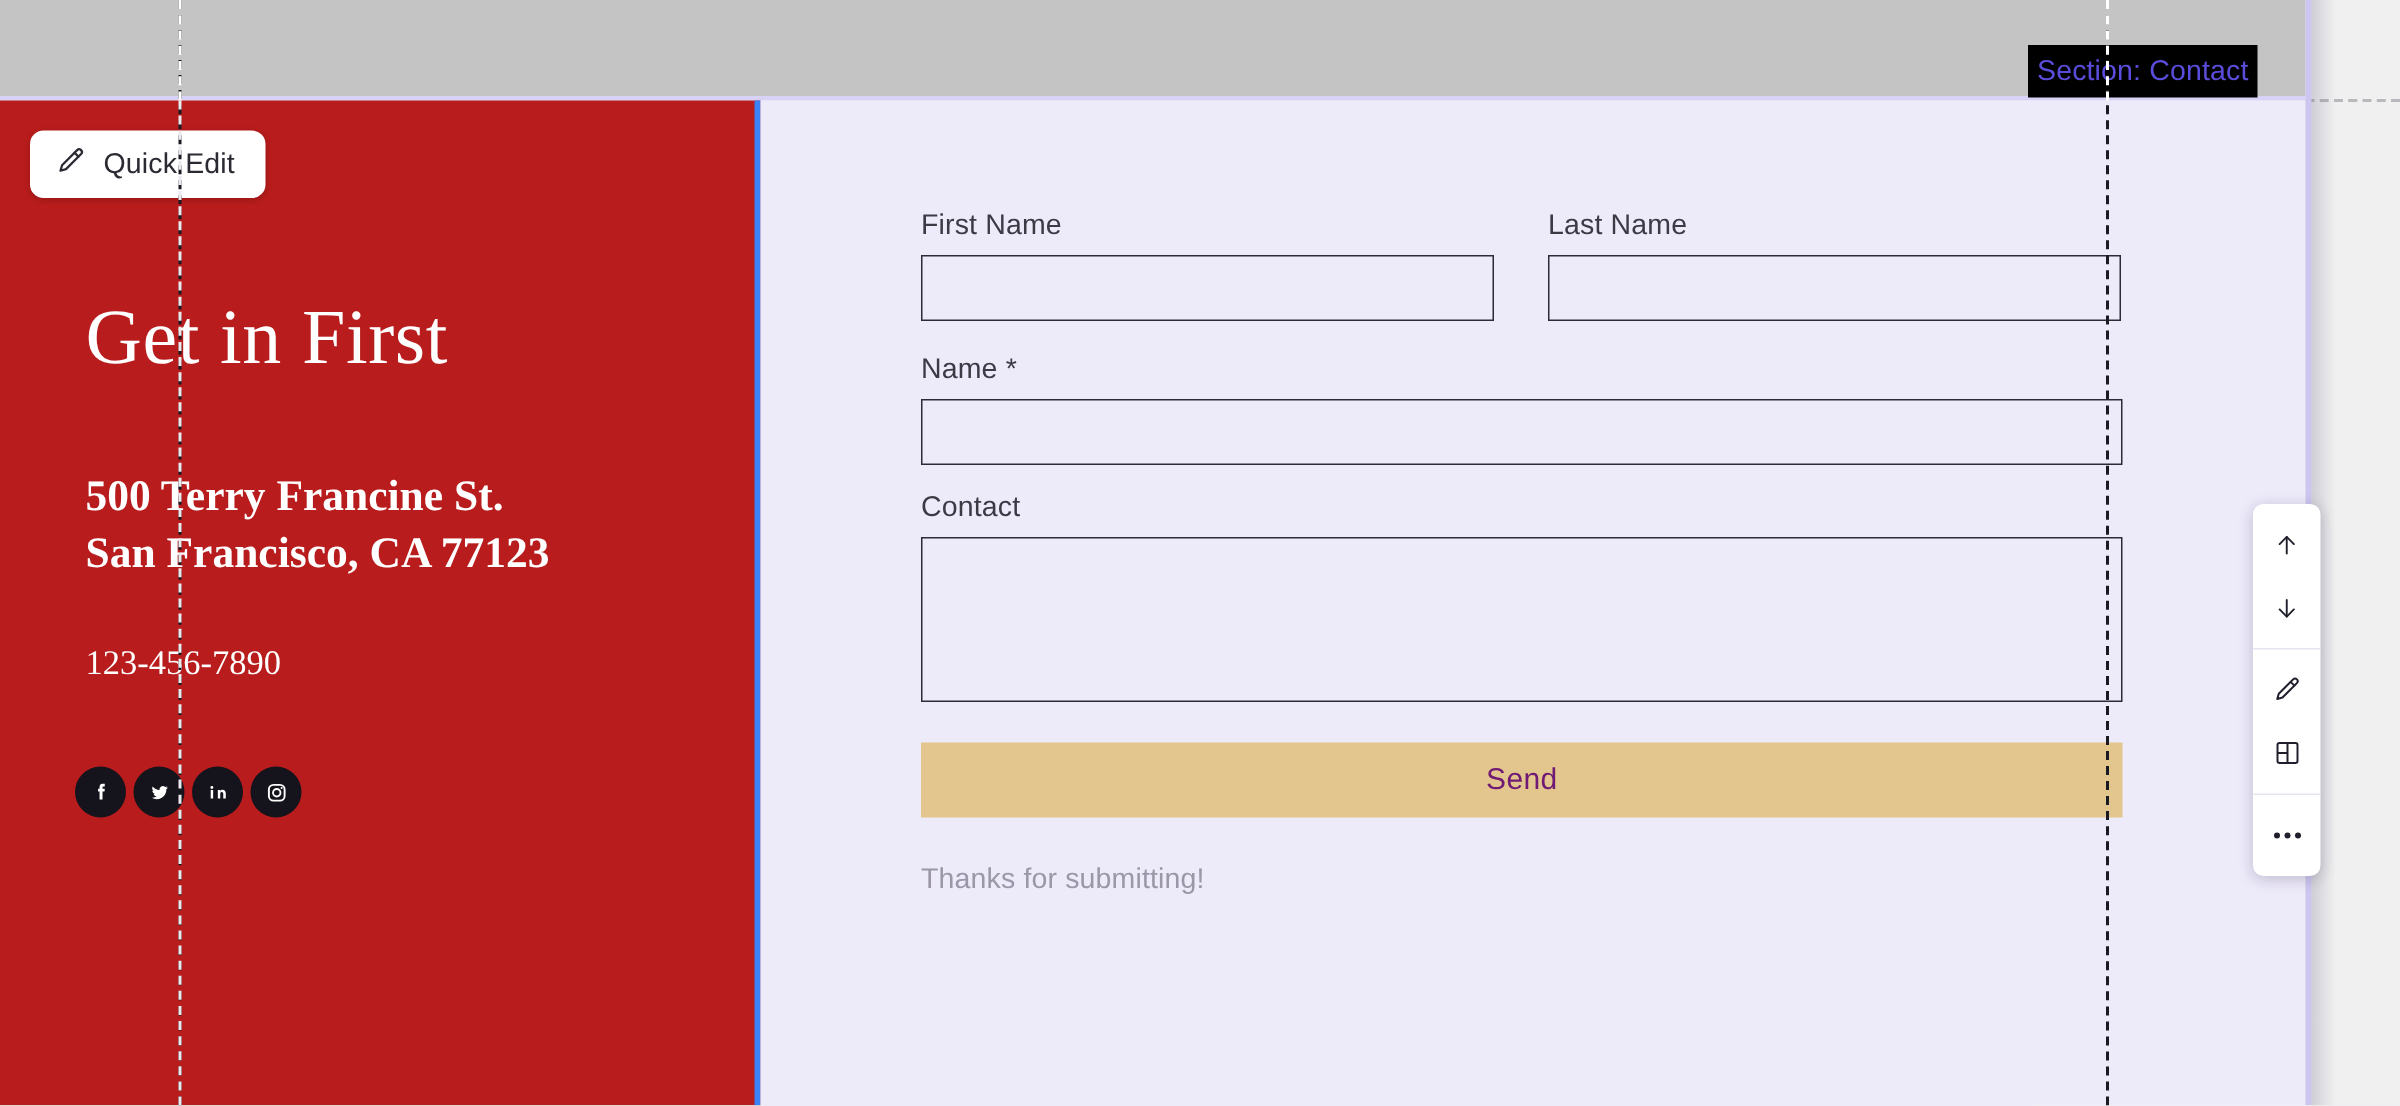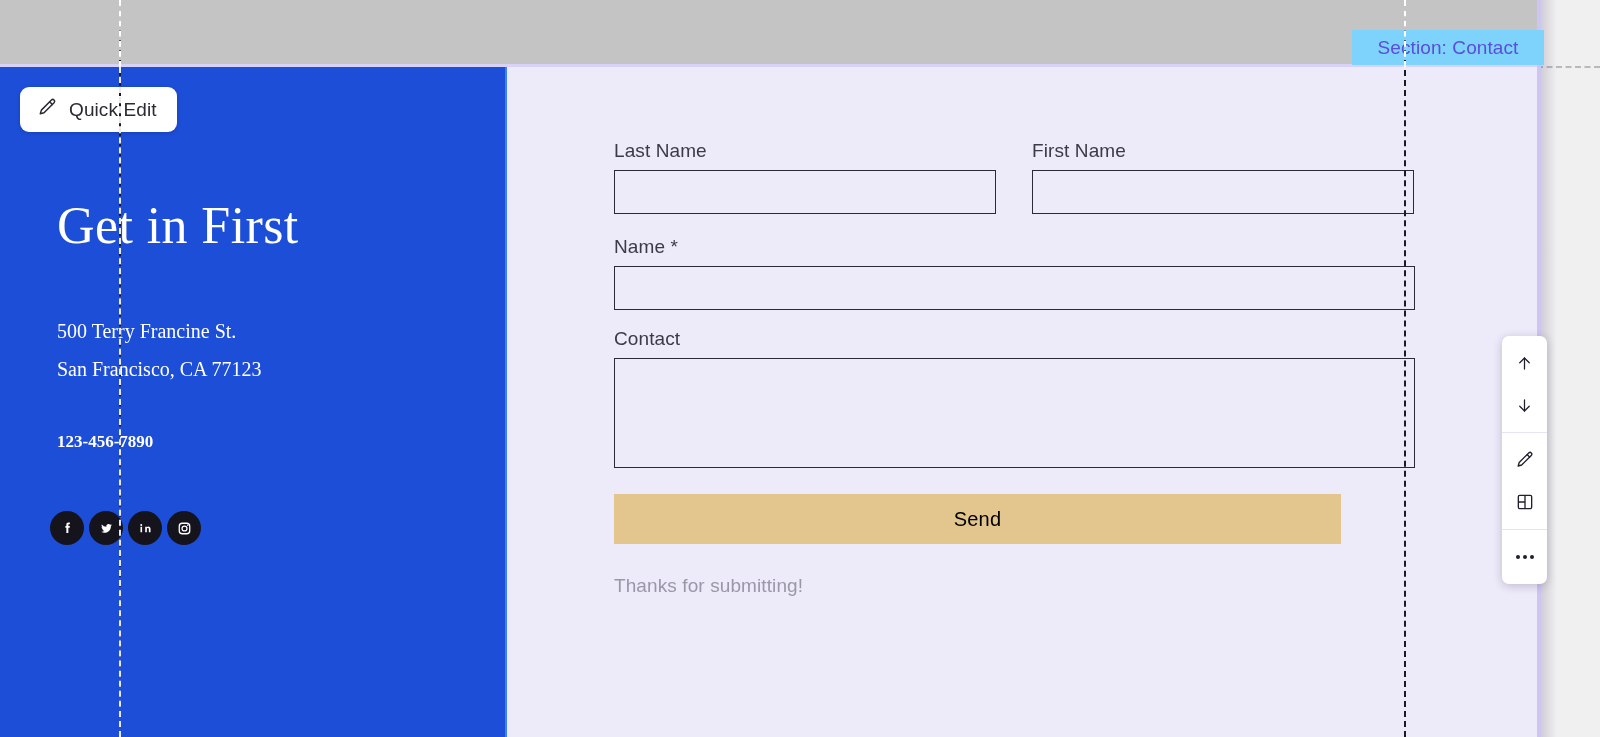--- a/index.html
+++ b/index.html
@@ -79,23 +79,23 @@
     width: 16px;
     height: 737px;
     background: linear-gradient(to right, rgba(80,70,110,0.20), rgba(80,70,110,0.0));
   }
 
   
   .section-label {
     position: absolute;
     left: 1352px;
     top: 30px;
-    width: 192px;
+    width: 153px;
     height: 35px;
-    background: #7dd3fc;
+    background: #000000;
     color: #5b4ddb;
     font-size: 19px;
     line-height: 35px;
     text-align: center;
     letter-spacing: 0.1px;
     z-index: 14;
   }
 
   
   .contact-section {
@@ -104,22 +104,22 @@
     top: 67px;
     width: 1537px;
     height: 670px;
     display: flex;
   }
 
   .left-panel {
     position: relative;
     width: 507px;
     height: 670px;
-    background: #1d4ed8;
-    border-right: 2px solid #3b82f6;
+    background: #b91c1c;
+    border-right: 4px solid #3b82f6;
     flex: 0 0 507px;
   }
 
   .right-panel {
     position: relative;
     flex: 1;
     height: 670px;
     background: #edeafa;
   }
 
@@ -157,35 +157,35 @@
     color: #ffffff;
     font-weight: 400;
     letter-spacing: 0.4px;
   }
 
   .address {
     position: absolute;
     left: 57px;
     top: 245px;
     font-family: "Liberation Serif", serif;
-    font-size: 20px;
+    font-size: 29px;
     line-height: 38px;
     color: #ffffff;
-    font-weight: 400;
+    font-weight: 700;
   }
 
   .contact-lines {
     position: absolute;
     left: 57px;
     top: 357px;
     font-family: "Liberation Serif", serif;
-    font-size: 17px;
+    font-size: 23px;
     line-height: 36px;
     color: #ffffff;
-    font-weight: 700;
+    font-weight: 400;
   }
 
   .socials {
     position: absolute;
     left: 50px;
     top: 444px;
     display: flex;
     gap: 5px;
   }
   .social-btn {
@@ -247,25 +247,25 @@
     font-family: "Liberation Sans", sans-serif;
     font-size: 17px;
     color: #2b2b38;
     padding: 8px 10px;
   }
 
   .gap-18 { height: 18px; }
   .gap-22 { height: 22px; }
 
   .send-button {
-    width: 727px;
+    width: 801px;
     height: 50px;
     background: #e3c68d;
     border: none;
-    color: #000000;
+    color: #701a75;
     font-family: "Liberation Sans", sans-serif;
     font-size: 20px;
     letter-spacing: 0.2px;
     cursor: pointer;
     display: block;
   }
 
   .thanks-text {
     margin-top: 31px;
     font-size: 19px;
@@ -408,25 +408,25 @@
             </svg>
           </span>
         </div>
       </div>
 
       <div class="right-panel">
         <form class="form">
 
           <div class="field-row">
             <div class="field field-half">
-              <label class="field-label">Last Name</label>
+              <label class="field-label">First Name</label>
               <input class="text-input" type="text" value="" style="">
             </div>
             <div class="field field-half">
-              <label class="field-label">First Name</label>
+              <label class="field-label">Last Name</label>
               <input class="text-input" type="text" value="" style="">
             </div>
           </div>
 
           <div class="gap-22"></div>
 
           <div class="field field-full">
             <label class="field-label">Name *</label>
             <input class="text-input" type="text" value="" style="">
           </div>

